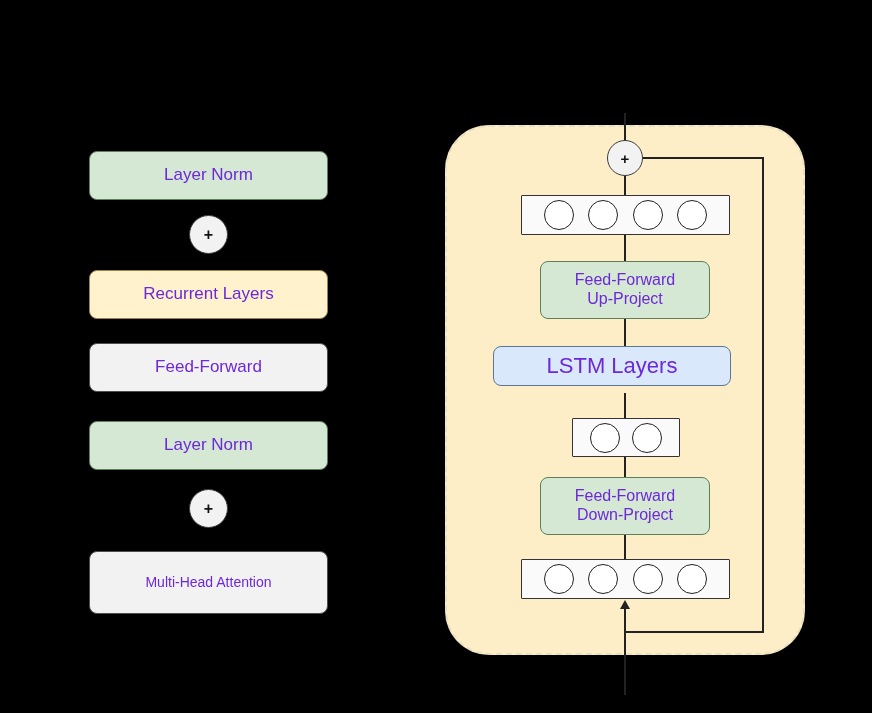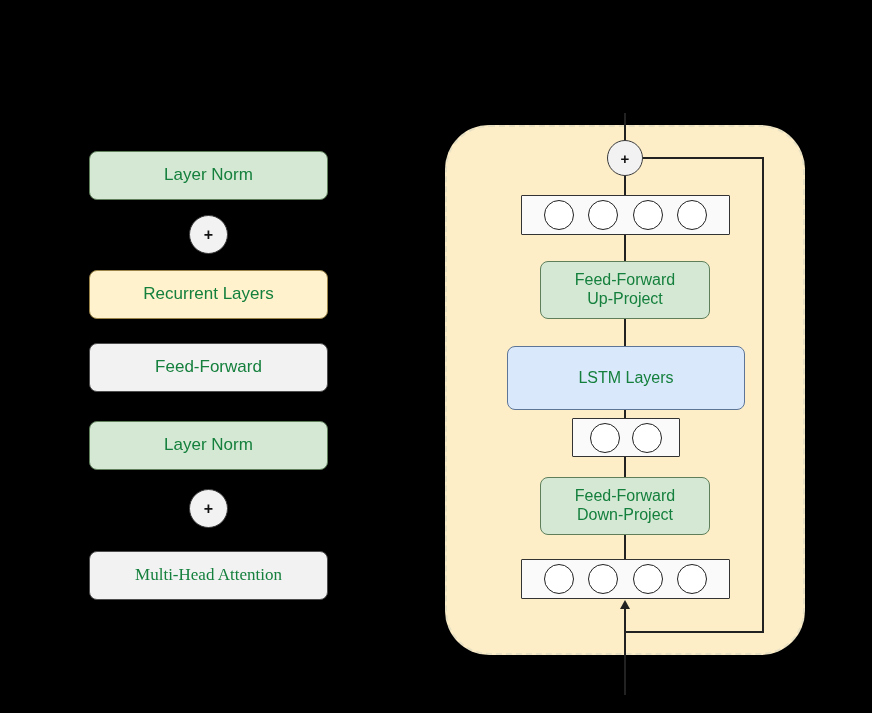--- a/index.html
+++ b/index.html
@@ -18,21 +18,21 @@
   }
 
   
   .block {
     position: absolute;
     box-sizing: border-box;
     display: flex;
     align-items: center;
     justify-content: center;
     text-align: center;
-    color: #15803d;
+    color: #6d28d9;
     line-height: 1.18;
     white-space: pre-line;
     border: 1.4px solid #4d4d4d;
     border-radius: 8px;
   }
   .block.green  { background: #d5e8d4; border-color: #5f7f5b; }
   .block.yellow { background: #fff2cc; border-color: #9a8448; }
   .block.blue   { background: #dae8fc; border-color: #5d7596; }
   .block.grey   { background: #f2f2f2; border-color: #4d4d4d; }
 
@@ -105,21 +105,21 @@
     <div class="plus" style="left:189px; top:215px; width:39px; height:39px; font-size:16px;">+</div>
 
     <div class="block yellow" style="left:89px; top:270px; width:239px; height:49px; font-size:17px;">Recurrent Layers</div>
 
     <div class="block grey" style="left:89px; top:343px; width:239px; height:49px; font-size:17px;">Feed-Forward</div>
 
     <div class="block green" style="left:89px; top:421px; width:239px; height:49px; font-size:17px;">Layer Norm</div>
 
     <div class="plus" style="left:189px; top:489px; width:39px; height:39px; font-size:16px;">+</div>
 
-    <div class="block grey" style="left:89px; top:551px; width:239px; height:49px; font-size:17px;font-family:Liberation Serif, serif;">Multi-Head Attention</div>
+    <div class="block grey" style="left:89px; top:551px; width:239px; height:63px; font-size:14px;">Multi-Head Attention</div>
   </div>
 
   <div id="adapter-panel" style="left:445px; top:125px; width:360px; height:530px;"></div>
 
   <div class="vline" style="left:624px; top:113px; height:30px;"></div>
   <div class="vline" style="left:624px; top:176px; height:20px;"></div>
   <div class="vline" style="left:624px; top:234px; height:28px;"></div>
   <div class="vline" style="left:624px; top:318px; height:29px;"></div>
   <div class="vline" style="left:624px; top:393px; height:26px;"></div>
   <div class="vline" style="left:624px; top:456px; height:22px;"></div>
@@ -136,21 +136,21 @@
   <div class="token-strip" style="left:521px; top:195px; width:209px; height:40px; padding:0 7px;">
     <span class="token-dot" style="width:30px;height:30px;"></span>
     <span class="token-dot" style="width:30px;height:30px;"></span>
     <span class="token-dot" style="width:30px;height:30px;"></span>
     <span class="token-dot" style="width:30px;height:30px;"></span>
   </div>
 
   <div class="block green" style="left:540px; top:261px; width:170px; height:58px; font-size:16px;">Feed-Forward
 Up-Project</div>
 
-  <div class="block blue" style="left:507px; top:346px; width:238px; height:64px; font-size:16px;">LSTM Layers</div>
+  <div class="block blue" style="left:493px; top:346px; width:238px; height:40px; font-size:22px;">LSTM Layers</div>
 
   <div class="token-strip" style="left:572px; top:418px; width:108px; height:39px; padding:0 6px;">
     <span class="token-dot" style="width:30px;height:30px;"></span>
     <span class="token-dot" style="width:30px;height:30px;"></span>
   </div>
 
   <div class="block green" style="left:540px; top:477px; width:170px; height:58px; font-size:16px;">Feed-Forward
 Down-Project</div>
 
   <div class="token-strip" style="left:521px; top:559px; width:209px; height:40px; padding:0 7px;">

